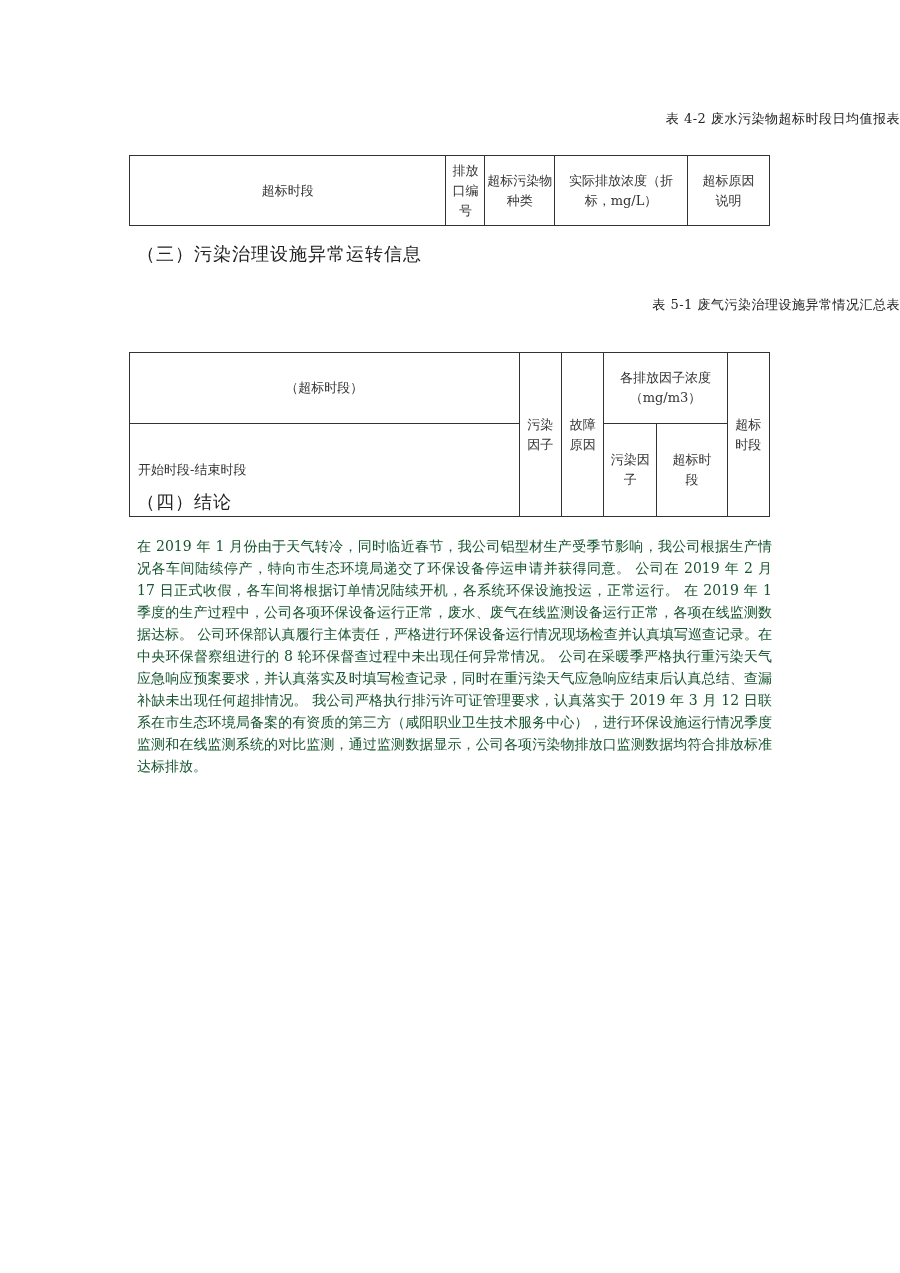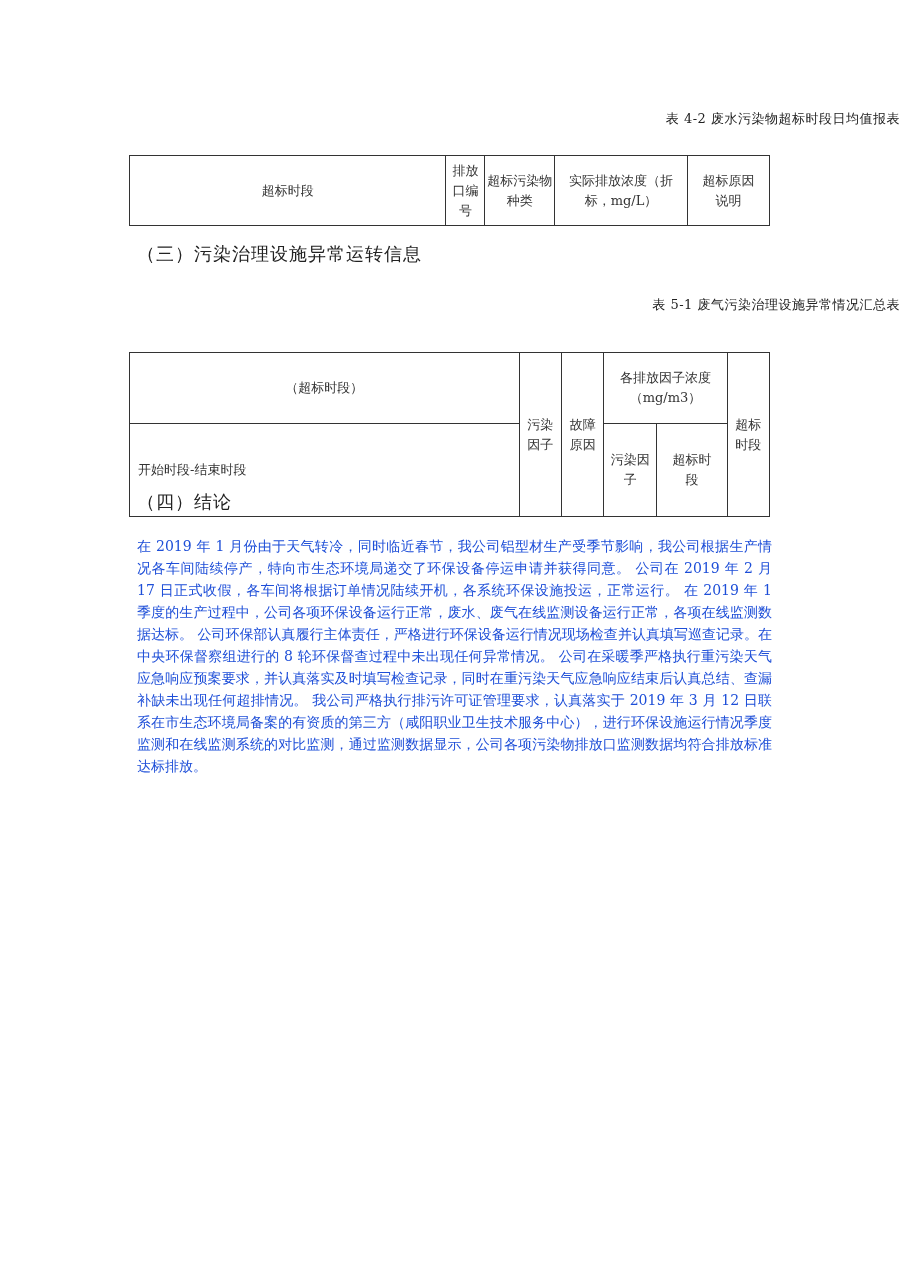--- a/index.html
+++ b/index.html
@@ -2,21 +2,21 @@
 <html><head>
   <meta charset="utf-8">
   <style>
     html, body { margin: 0; padding: 0; background: #ffffff; }
     body { width: 900px; height: 1273px; position: relative; overflow: hidden;
            font-family: "DejaVu Serif", "Liberation Serif", serif; color: #222; }
     .caption { position: absolute; left: 0; width: 900px; text-align: right; font-size: 13px; letter-spacing: 0.5px; }
     .heading { position: absolute; left: 137px; font-size: 18px; letter-spacing: 1px; margin-top: 13px; }
     table.doc { position: absolute; border-collapse: collapse; font-size: 13px; line-height: 20px; }
     table.doc td { border: 1.5px solid #333; padding: 0; text-align: center; vertical-align: middle; color: #333; }
-    .para { position: absolute; left: 137px; width: 635px; font-size: 14px; line-height: 22px; text-align: justify; color: #1d4ed8; }
+    .para { position: absolute; left: 137px; width: 635px; font-size: 14px; line-height: 22px; text-align: justify; color: #14532d; }
   </style>
 </head>
 <body>
 
 <div class="caption" style="top:110px;">表 4-2 废水污染物超标时段日均值报表</div>
 
 <table class="doc" style="left:129px; top:155px; width:641px; height:71px;">
   <tbody>
       <tr>
     <td style="width:340px;">超标时段</td>

